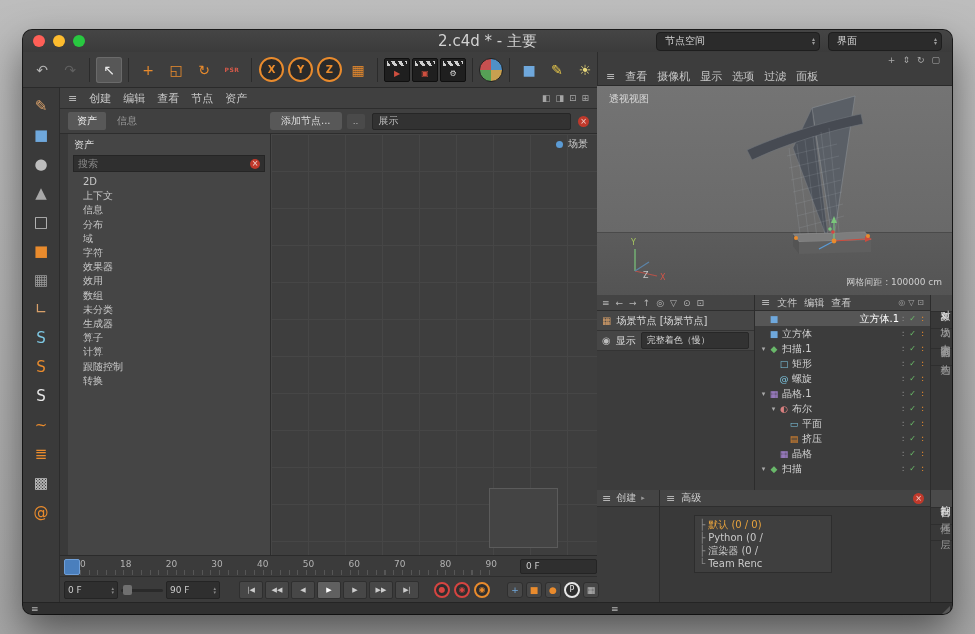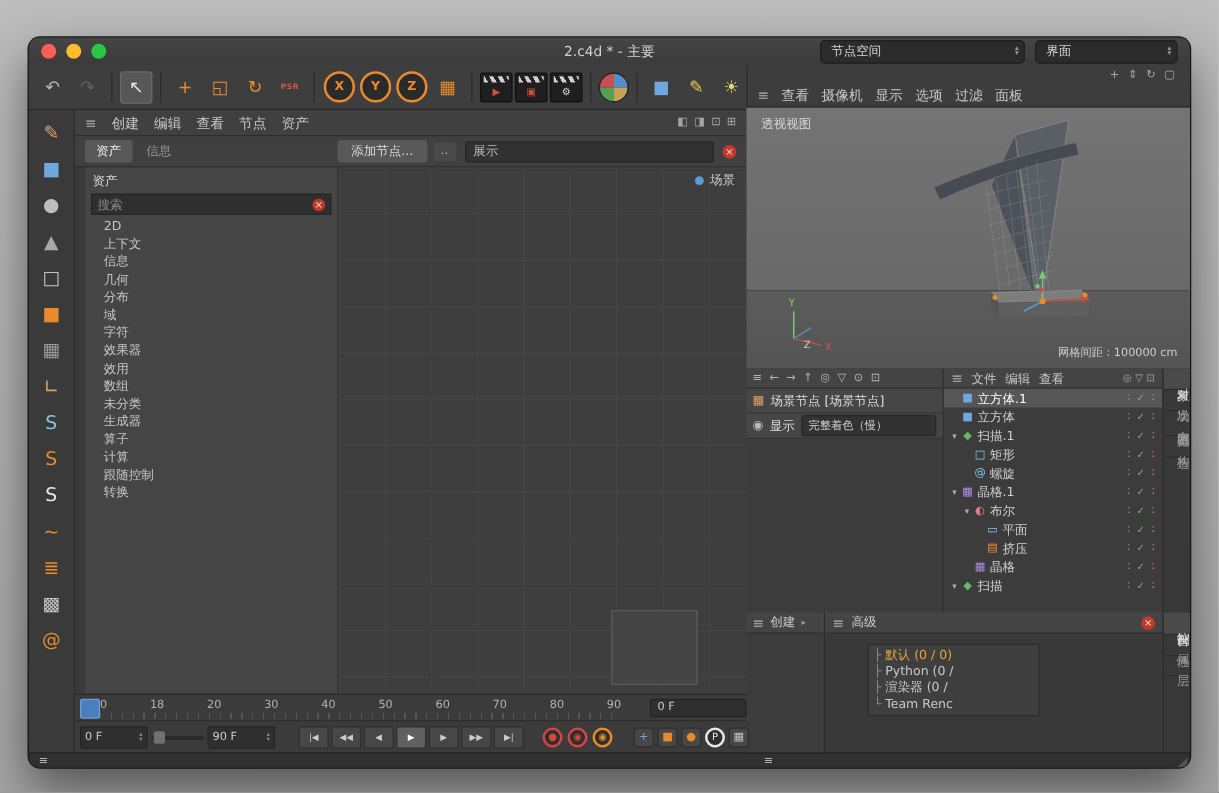--- a/index.html
+++ b/index.html
@@ -6,21 +6,21 @@
   body{font-family:"DejaVu Sans","Liberation Sans",sans-serif;-webkit-font-smoothing:antialiased;}
   .screen{position:relative;width:975px;height:634px;background:linear-gradient(#bdbdbd,#a6a6a6);overflow:hidden;}
   .window{position:absolute;left:23px;top:30px;width:929px;height:584px;background:#353535;border-radius:9px;
           box-shadow:0 18px 40px rgba(0,0,0,.5),0 0 0 1px #1d1d1d;overflow:hidden;}
   .abs{position:absolute;}
   
   .titlebar{left:0;top:0;width:929px;height:22px;background:linear-gradient(#454545,#3b3b3b);border-bottom:1px solid #262626;display:flex;align-items:center;}
   .lights{display:flex;gap:8px;margin-left:10px;}
   .light{width:12px;height:12px;border-radius:50%;}
   .l-close{background:#ff5f57;}.l-min{background:#febc2e;}.l-max{background:#28c840;}
-  .tb-title{position:absolute;left:0;right:0;text-align:center;font-size:11px;color:#d2d2d2;pointer-events:none;}
+  .tb-title{position:absolute;left:0;right:0;text-align:center;font-size:15px;color:#d2d2d2;pointer-events:none;}
   .tb-selects{margin-left:auto;display:flex;gap:8px;margin-right:10px;z-index:2;}
   .select{height:17px;background:#2b2b2b;border:1px solid #1e1e1e;border-radius:4px;display:flex;align-items:center;
           font-size:10px;color:#d5d5d5;padding:0 4px 0 8px;}
   .select.w1{width:150px;}.select.w2{width:100px;justify-content:flex-end;}
   .carets{margin-left:auto;display:flex;flex-direction:column;line-height:4px;font-size:6px;color:#9a9a9a;padding-left:6px;}
   
   .main-toolbar{left:0;top:22px;width:574px;height:36px;background:#3e3e3e;border-bottom:1px solid #2a2a2a;display:flex;align-items:center;padding-left:6px;box-sizing:border-box;}
   .tb-icons{display:flex;align-items:center;gap:2px;}
   .tb-btn{width:26px;height:26px;display:flex;align-items:center;justify-content:center;border-radius:3px;font-size:14px;}
   .tb-btn.active{background:#575757;box-shadow:inset 0 0 0 1px #6a6a6a;}
@@ -90,21 +90,21 @@
   .object-manager{left:732px;top:265px;width:175px;height:195px;background:#3c3c3c;overflow:hidden;}
   .om-menubar{height:15px;background:#444;border-bottom:1px solid #2e2e2e;display:flex;align-items:center;gap:7px;padding:0 6px;font-size:10px;color:#c8c8c8;}
   .om-icons{margin-left:auto;display:flex;gap:3px;font-size:8px;color:#a5a5a5;}
   .om-row{display:flex;align-items:center;height:15px;padding-right:3px;}
   .om-row.selected{background:#565656;}
   .om-exp{width:9px;color:#aaa;font-size:7px;flex:none;text-align:center;}
   .om-exp.open::before{content:"▾";}
   .om-exp.leaf::before{content:"";}
   .om-ic{width:12px;font-size:9px;flex:none;text-align:center;}
   .om-label{flex:1;font-size:10px;color:#d0d0d0;white-space:nowrap;overflow:hidden;margin-left:2px;}
-  .om-row.selected .om-label{color:#fff;}
+  .om-row.selected .om-label{color:#fff;text-align:right;}
   .om-vis{width:8px;font-size:9px;color:#8d8d8d;text-align:center;}
   .om-chk{width:11px;font-size:8px;color:#6abf69;text-align:center;}
   .om-dots{width:9px;font-size:9px;color:#e98b2d;text-align:center;}
   
   .console-left{left:574px;top:460px;width:63px;height:112px;background:#3c3c3c;border-right:1px solid #2c2c2c;box-sizing:border-box;}
   .cl-header{height:16px;background:#444;border-bottom:1px solid #2e2e2e;display:flex;align-items:center;gap:5px;padding:0 5px;font-size:10px;color:#c8c8c8;}
   .console-right{left:637px;top:460px;width:270px;height:112px;background:#393939;}
   .cr-header{height:16px;background:#444;border-bottom:1px solid #2e2e2e;display:flex;align-items:center;gap:6px;padding:0 6px;font-size:10px;color:#d0d0d0;}
   .cr-header .close-red{margin-left:auto;}
   .cons-tree{position:absolute;left:34px;top:25px;width:128px;border:1px solid #2d2d2d;background:#3f3f3f;padding:2px 4px;}
@@ -379,21 +379,20 @@
           <div class="ap-header">资产</div>
           <div class="ap-search">
             <span class="ph">搜索</span>
             <span class="close-red">×</span>
           </div>
           <div class="ap-list">
 
           <div class="ap-item">2D</div>
               <div class="ap-item">上下文</div>
               <div class="ap-item">信息</div>
-              <div class="ap-item">几何</div>
               <div class="ap-item">分布</div>
               <div class="ap-item">域</div>
               <div class="ap-item">字符</div>
               <div class="ap-item">效果器</div>
               <div class="ap-item">效用</div>
               <div class="ap-item">数组</div>
               <div class="ap-item">未分类</div>
               <div class="ap-item">生成器</div>
               <div class="ap-item">算子</div>
               <div class="ap-item">计算</div>

